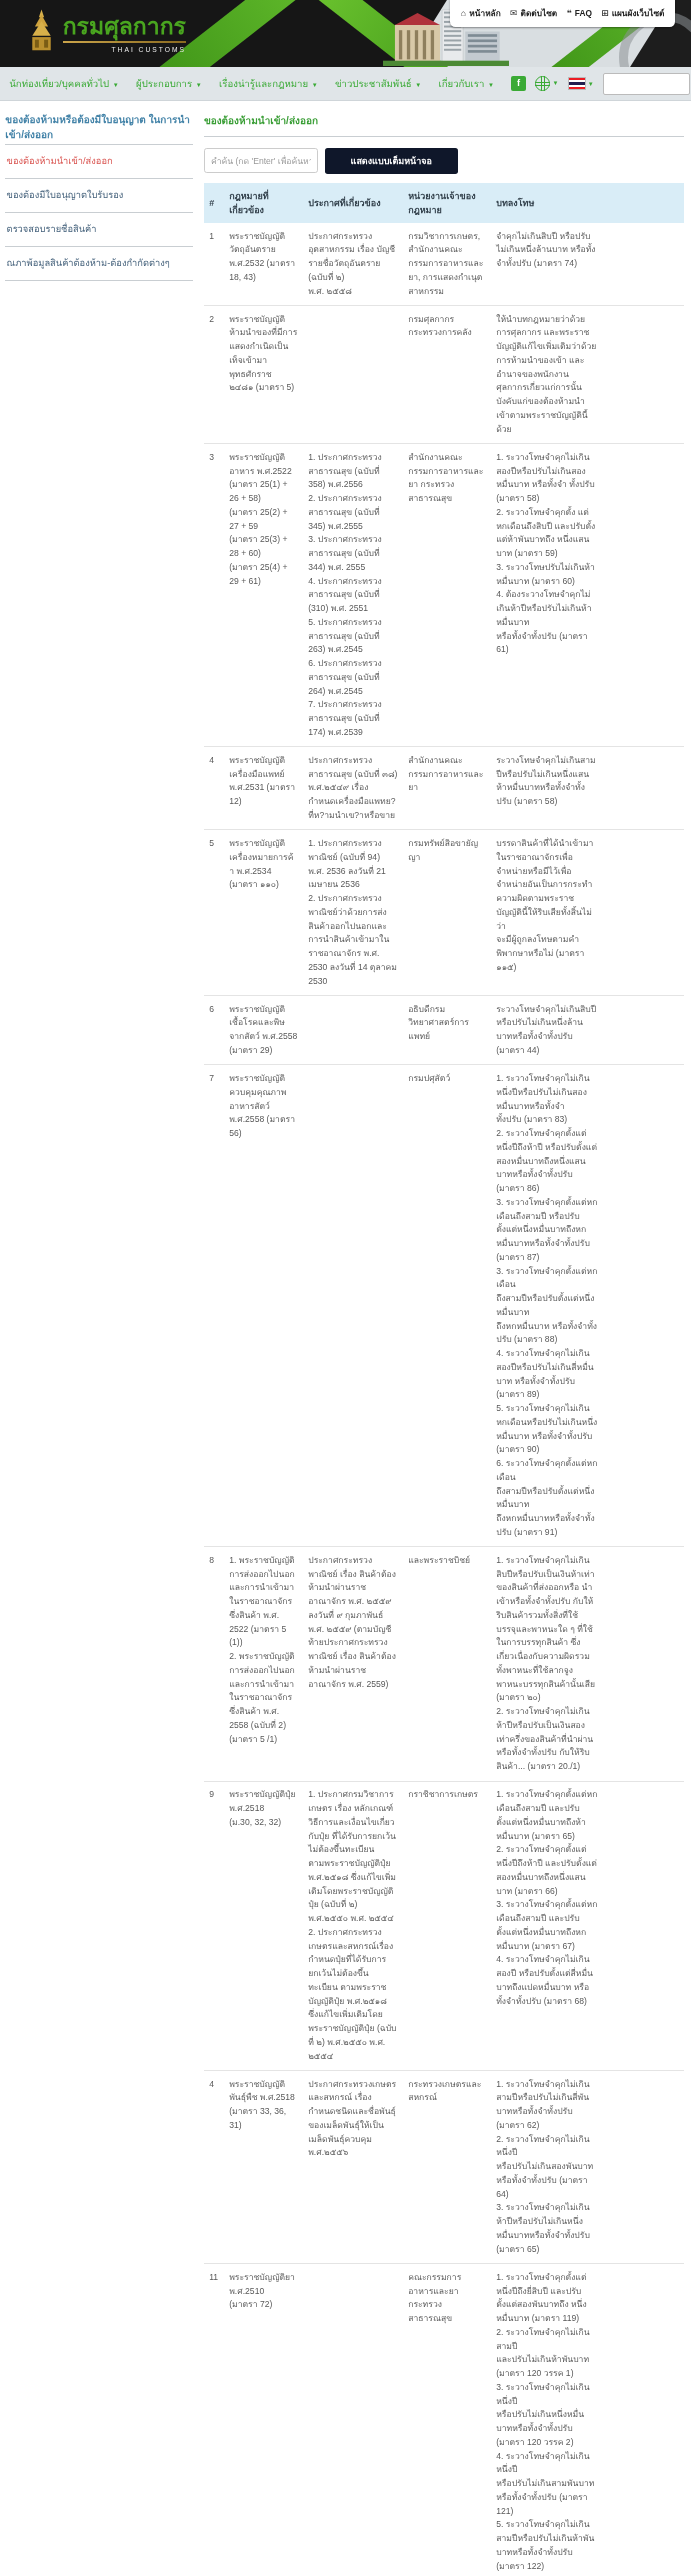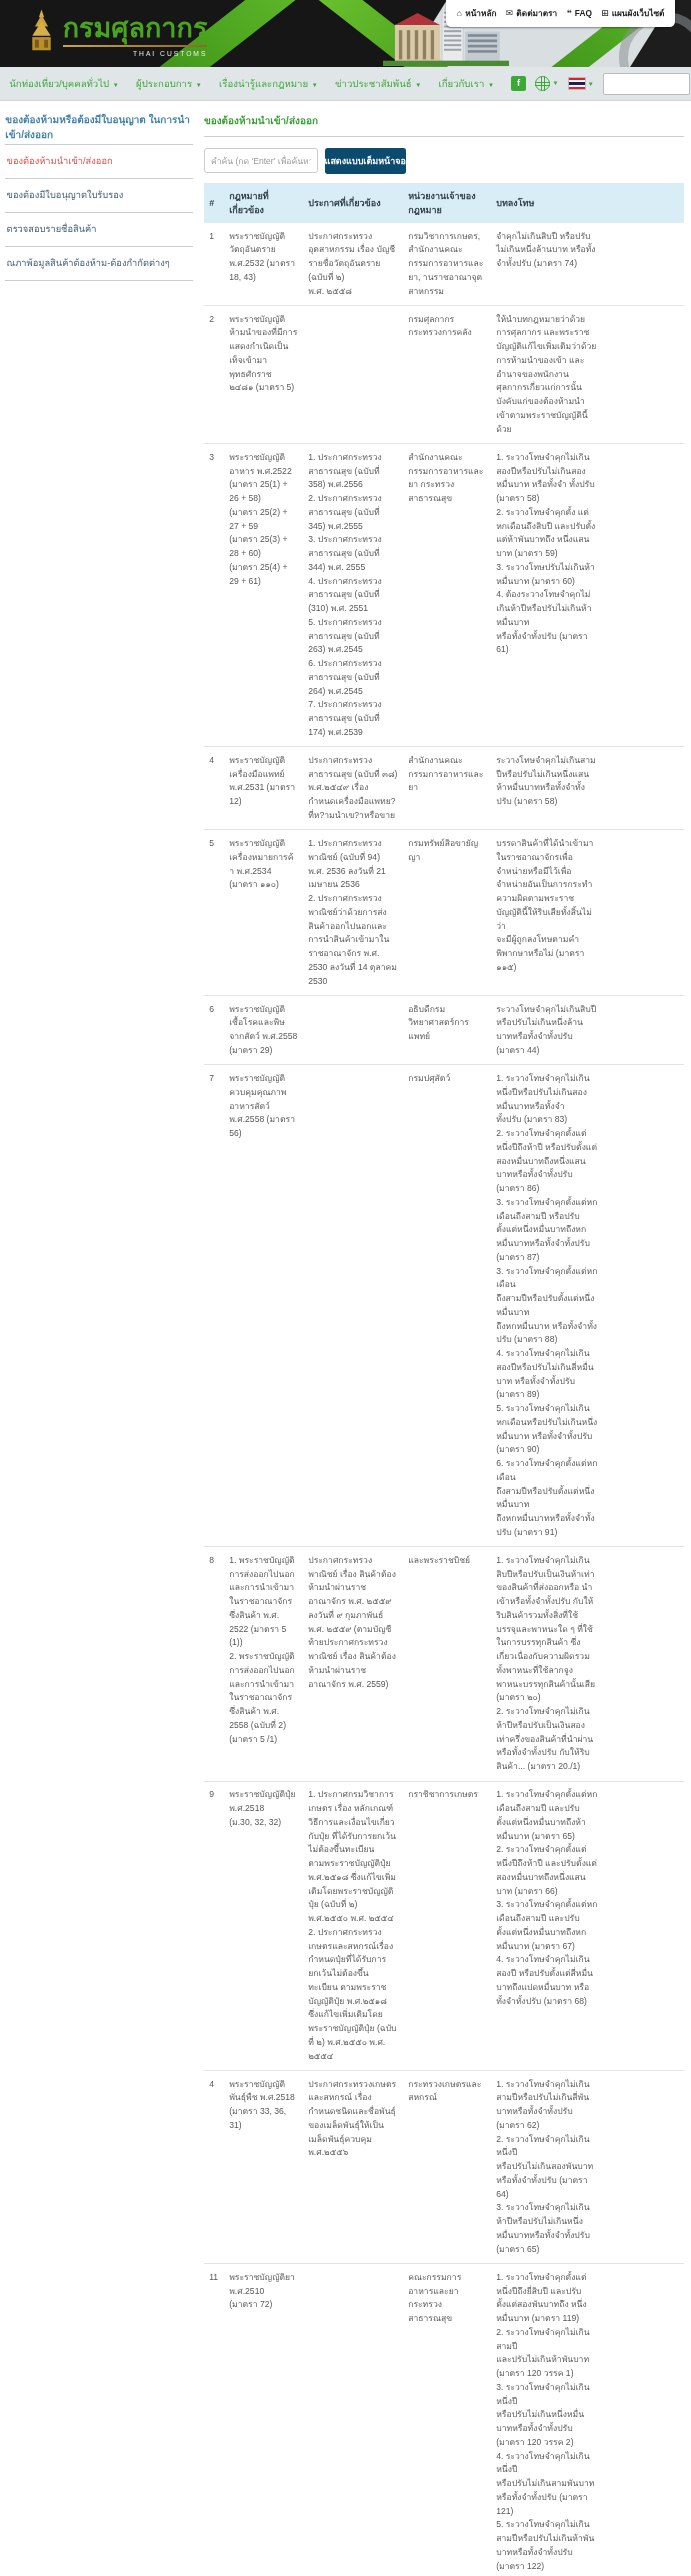--- a/index.html
+++ b/index.html
@@ -10,21 +10,21 @@
   .hdr{position:relative;height:67px;background:#161616;overflow:hidden;}
   .hdr-light{position:absolute;top:0;bottom:0;left:426px;width:373px;background:#d9dee1;transform:skewX(-32deg);}
   .stripe{position:absolute;background:#49a51f;}
   .s1{width:31px;height:173px;left:212px;top:-53px;transform:rotate(52deg);background:linear-gradient(#5fb82a,#3f9418);}
   .s2{width:27px;height:173px;left:370px;top:-53px;transform:rotate(-52deg);background:linear-gradient(#6cc42f,#459c1b);}
   .s3{width:22.6px;height:160px;left:602px;top:-47px;transform:rotate(52deg);background:linear-gradient(#5fb82a,#3f9418);}
   .hdr-darktri{position:absolute;top:0;right:0;width:100px;height:67px;background:#1d1d1d;transform:skewX(-32deg) translateX(60px);}
   .wm-top{position:absolute;right:-18.6px;top:12px;width:73px;height:73px;border-radius:50%;border:9.3px solid #8d9296;opacity:.55;}
   .logo{position:absolute;left:27px;top:9.3px;display:flex;align-items:flex-start;gap:6.7px;}
   .logo-badge{width:29px;height:43px;position:relative;}
-  .logo-title{color:#49a51f;font-size:27px;font-weight:bold;line-height:1;margin-top:5.3px;}
+  .logo-title{color:#49a51f;font-size:23px;font-weight:bold;line-height:1;margin-top:5.3px;}
   .logo-sub{color:#eee;font-size:6.7px;letter-spacing:2px;text-align:right;margin-top:2.7px;}
   .logo-underline{height:2px;background:linear-gradient(90deg,#caa44a,#8a6a20);margin-top:3.3px;position:relative;}
   .building{position:absolute;left:383px;top:5.3px;}
   .toplinks{position:absolute;right:16px;top:0;background:#fff;border-radius:0 0 5.3px 5.3px;padding:6px 10.6px 6.7px;display:flex;gap:9.3px;align-items:center;box-shadow:0 0.7px 2px rgba(0,0,0,.4);}
   .toplink{display:flex;align-items:center;gap:3.3px;font-size:8.3px;color:#222;font-weight:bold;cursor:pointer;white-space:nowrap;}
   .toplink .ico{color:#333;font-size:8.6px;}
 
   
   .nav{height:33px;background:#e0e5e8;display:flex;align-items:center;padding:0 9.3px;gap:17.3px;border-bottom:0.7px solid #cfd5d9;}
   .nav-item{color:#3aaa35;font-size:9.6px;cursor:pointer;white-space:nowrap;}
@@ -42,21 +42,21 @@
   .content{display:flex;padding:12px 6.7px 0 5.3px;gap:10.6px;}
   .sidebar{width:188px;flex:none;}
   .side-title{color:#4383a8;font-size:10px;font-weight:bold;line-height:1.45;padding-bottom:2px;border-bottom:0.7px solid #c9ced2;}
   .side-item{font-size:9.3px;color:#44617b;padding:10px 1.3px;border-bottom:0.7px solid #c9ced2;cursor:pointer;line-height:1.4;}
   .side-item.active{color:#d9534f;}
   .main{flex:1;min-width:0;}
   .main-title{color:#3a9e36;font-size:10px;font-weight:bold;padding-bottom:8px;border-bottom:0.7px solid #c9ced2;}
   .searchrow{margin:10.6px 0 9.3px;display:flex;gap:6.7px;align-items:center;}
   .kw{width:100px;height:22.6px;border:0.7px solid #ccc;border-radius:2.7px;padding:0 6px;font-size:8.6px;color:#555;}
   .kw::placeholder{color:#999;}
-  .btn-full{background:#0c4a6e;border:none;color:#fff;font-size:9px;font-weight:bold;padding:6px 0;border-radius:2.7px;cursor:pointer;}
+  .btn-full{background:#0f172a;border:none;color:#fff;font-size:9px;font-weight:bold;padding:6px 26px;border-radius:2.7px;cursor:pointer;}
 
   table.data{width:100%;border-collapse:collapse;table-layout:fixed;}
   table.data th{background:#d9edf7;color:#33414c;font-size:9px;text-align:left;padding:6px 5.3px;font-weight:bold;}
   table.data td{vertical-align:top;padding:6.7px 5.3px;font-size:8.6px;line-height:1.6;border-top:0.7px solid #e4e4e4;white-space:pre-line;word-wrap:break-word;}
   table.data tr:first-child td{border-top:none;}
   col.c-num{width:20px;} col.c-law{width:79px;} col.c-ann{width:100px;} col.c-agy{width:88px;} col.c-pen{width:112px;} col.c-fil{width:auto;}
 </style>
 </head>
 <body>
 
@@ -123,21 +123,21 @@
       </div>
     </div>
 
     <div class="toplinks" id="topbar-links">
         <span class="toplink">
           <span class="ico">⌂</span>
           <span>หน้าหลัก</span>
         </span>
         <span class="toplink">
           <span class="ico">✉</span>
-          <span>ติดต่มาตรา</span>
+          <span>ติดต่บไซต</span>
         </span>
         <span class="toplink">
           <span class="ico">❝</span>
           <span>FAQ</span>
         </span>
         <span class="toplink">
           <span class="ico">⊞</span>
           <span>แผนผังเว็บไซต์</span>
         </span>
       </div>
@@ -203,21 +203,21 @@
             <th>บทลงโทษ</th>
             <th></th>
           </tr>
         </thead>
         <tbody id="table-body">
             <tr>
               <td>1</td>
               <td>พระราชบัญญัติวัตถุอันตราย พ.ศ.2532 (มาตรา 18, 43)</td>
               <td>ประกาศกระทรวงอุตสาหกรรม เรื่อง บัญชีรายชื่อวัตถุอันตราย (ฉบับที่ ๒)
 พ.ศ. ๒๕๕๘</td>
-              <td>กรมวิชาการเกษตร, สำนักงานคณะกรรมการอาหารและยา, านราชอาณาจุตสาหกรรม</td>
+              <td>กรมวิชาการเกษตร, สำนักงานคณะกรรมการอาหารและยา, การแสดงกำเนุตสาหกรรม</td>
               <td>จำคุกไม่เกินสิบปี หรือปรับไม่เกินหนึ่งล้านบาท หรือทั้งจำทั้งปรับ (มาตรา 74)</td>
               <td></td>
             </tr>
             <tr>
               <td>2</td>
               <td>พระราชบัญญัติห้ามนำของที่มีการแสดงกำเนิดเป็นเท็จเข้ามา พุทธศักราช ๒๔๘๑ (มาตรา 5)</td>
               <td></td>
               <td>กรมศุลกากร กระทรวงการคลัง</td>
               <td>ให้นำบทกฎหมายว่าด้วยการศุลกากร และพระราชบัญญัติแก้ไขเพิ่มเติมว่าด้วยการห้ามนำของเข้า และอำนาจของพนักงานศุลกากรเกี่ยวแก่การนั้น บังคับแก่ของต้องห้ามนำเข้าตามพระราชบัญญัตินี้ด้วย</td>
               <td></td>

